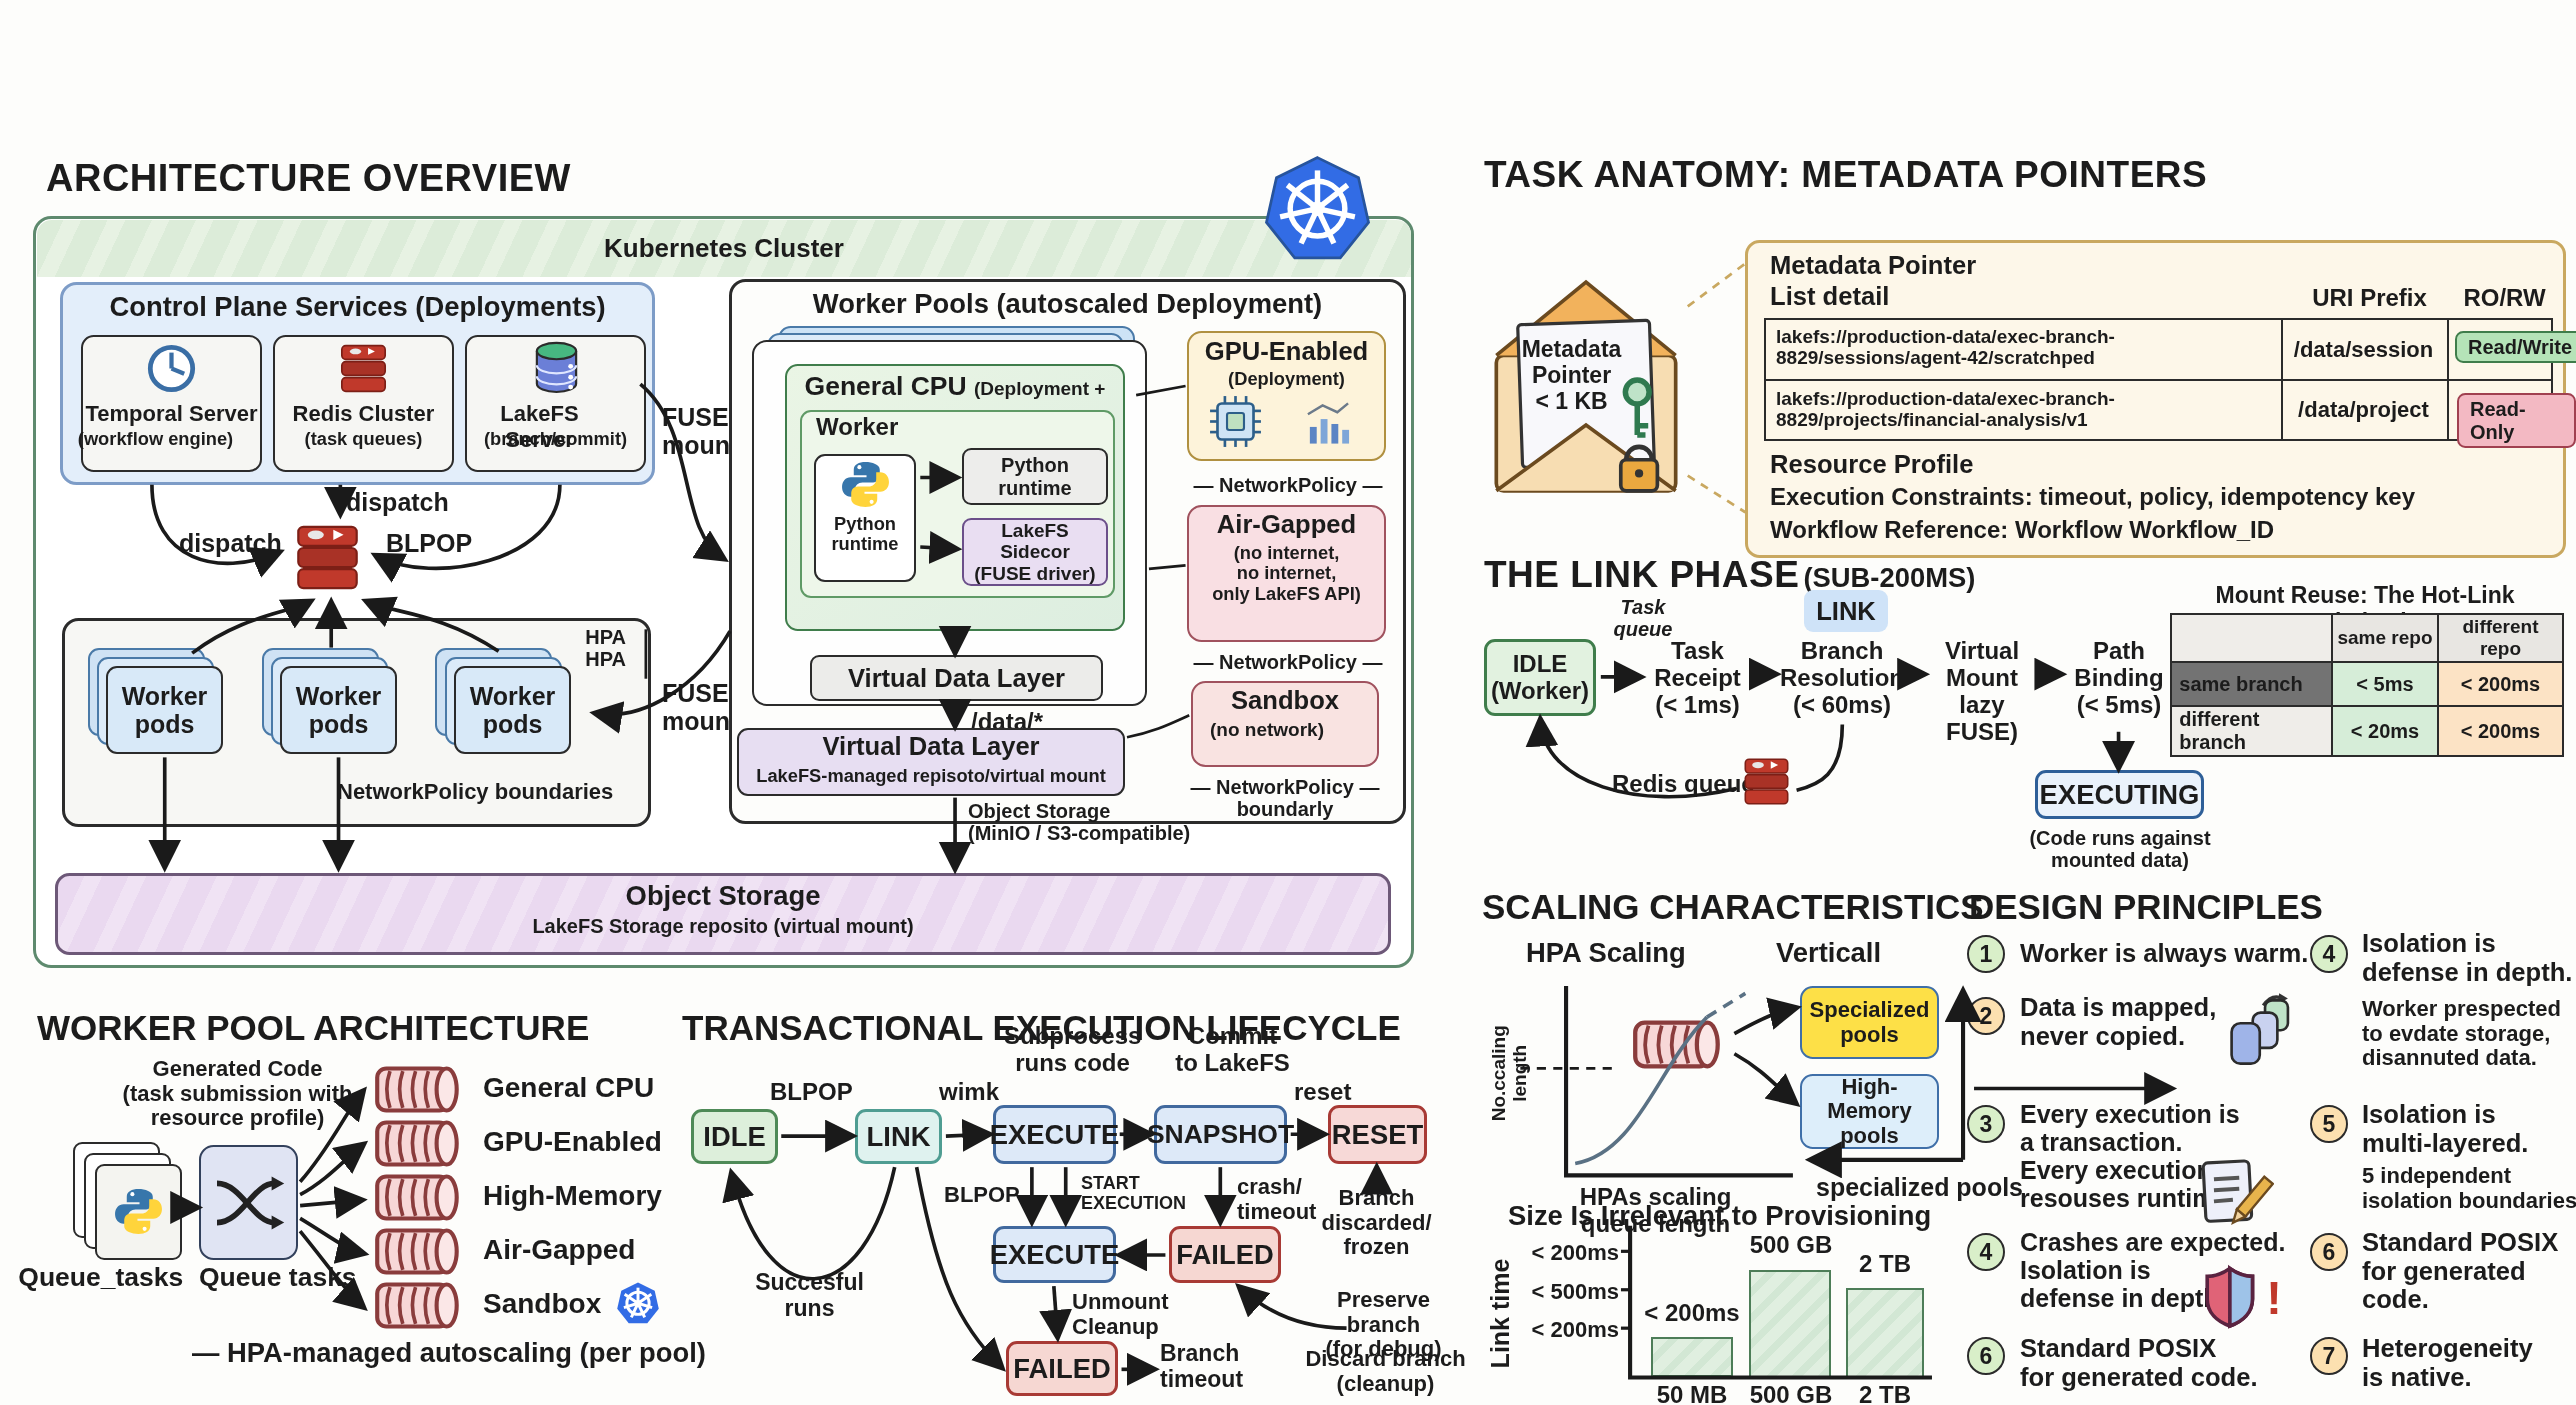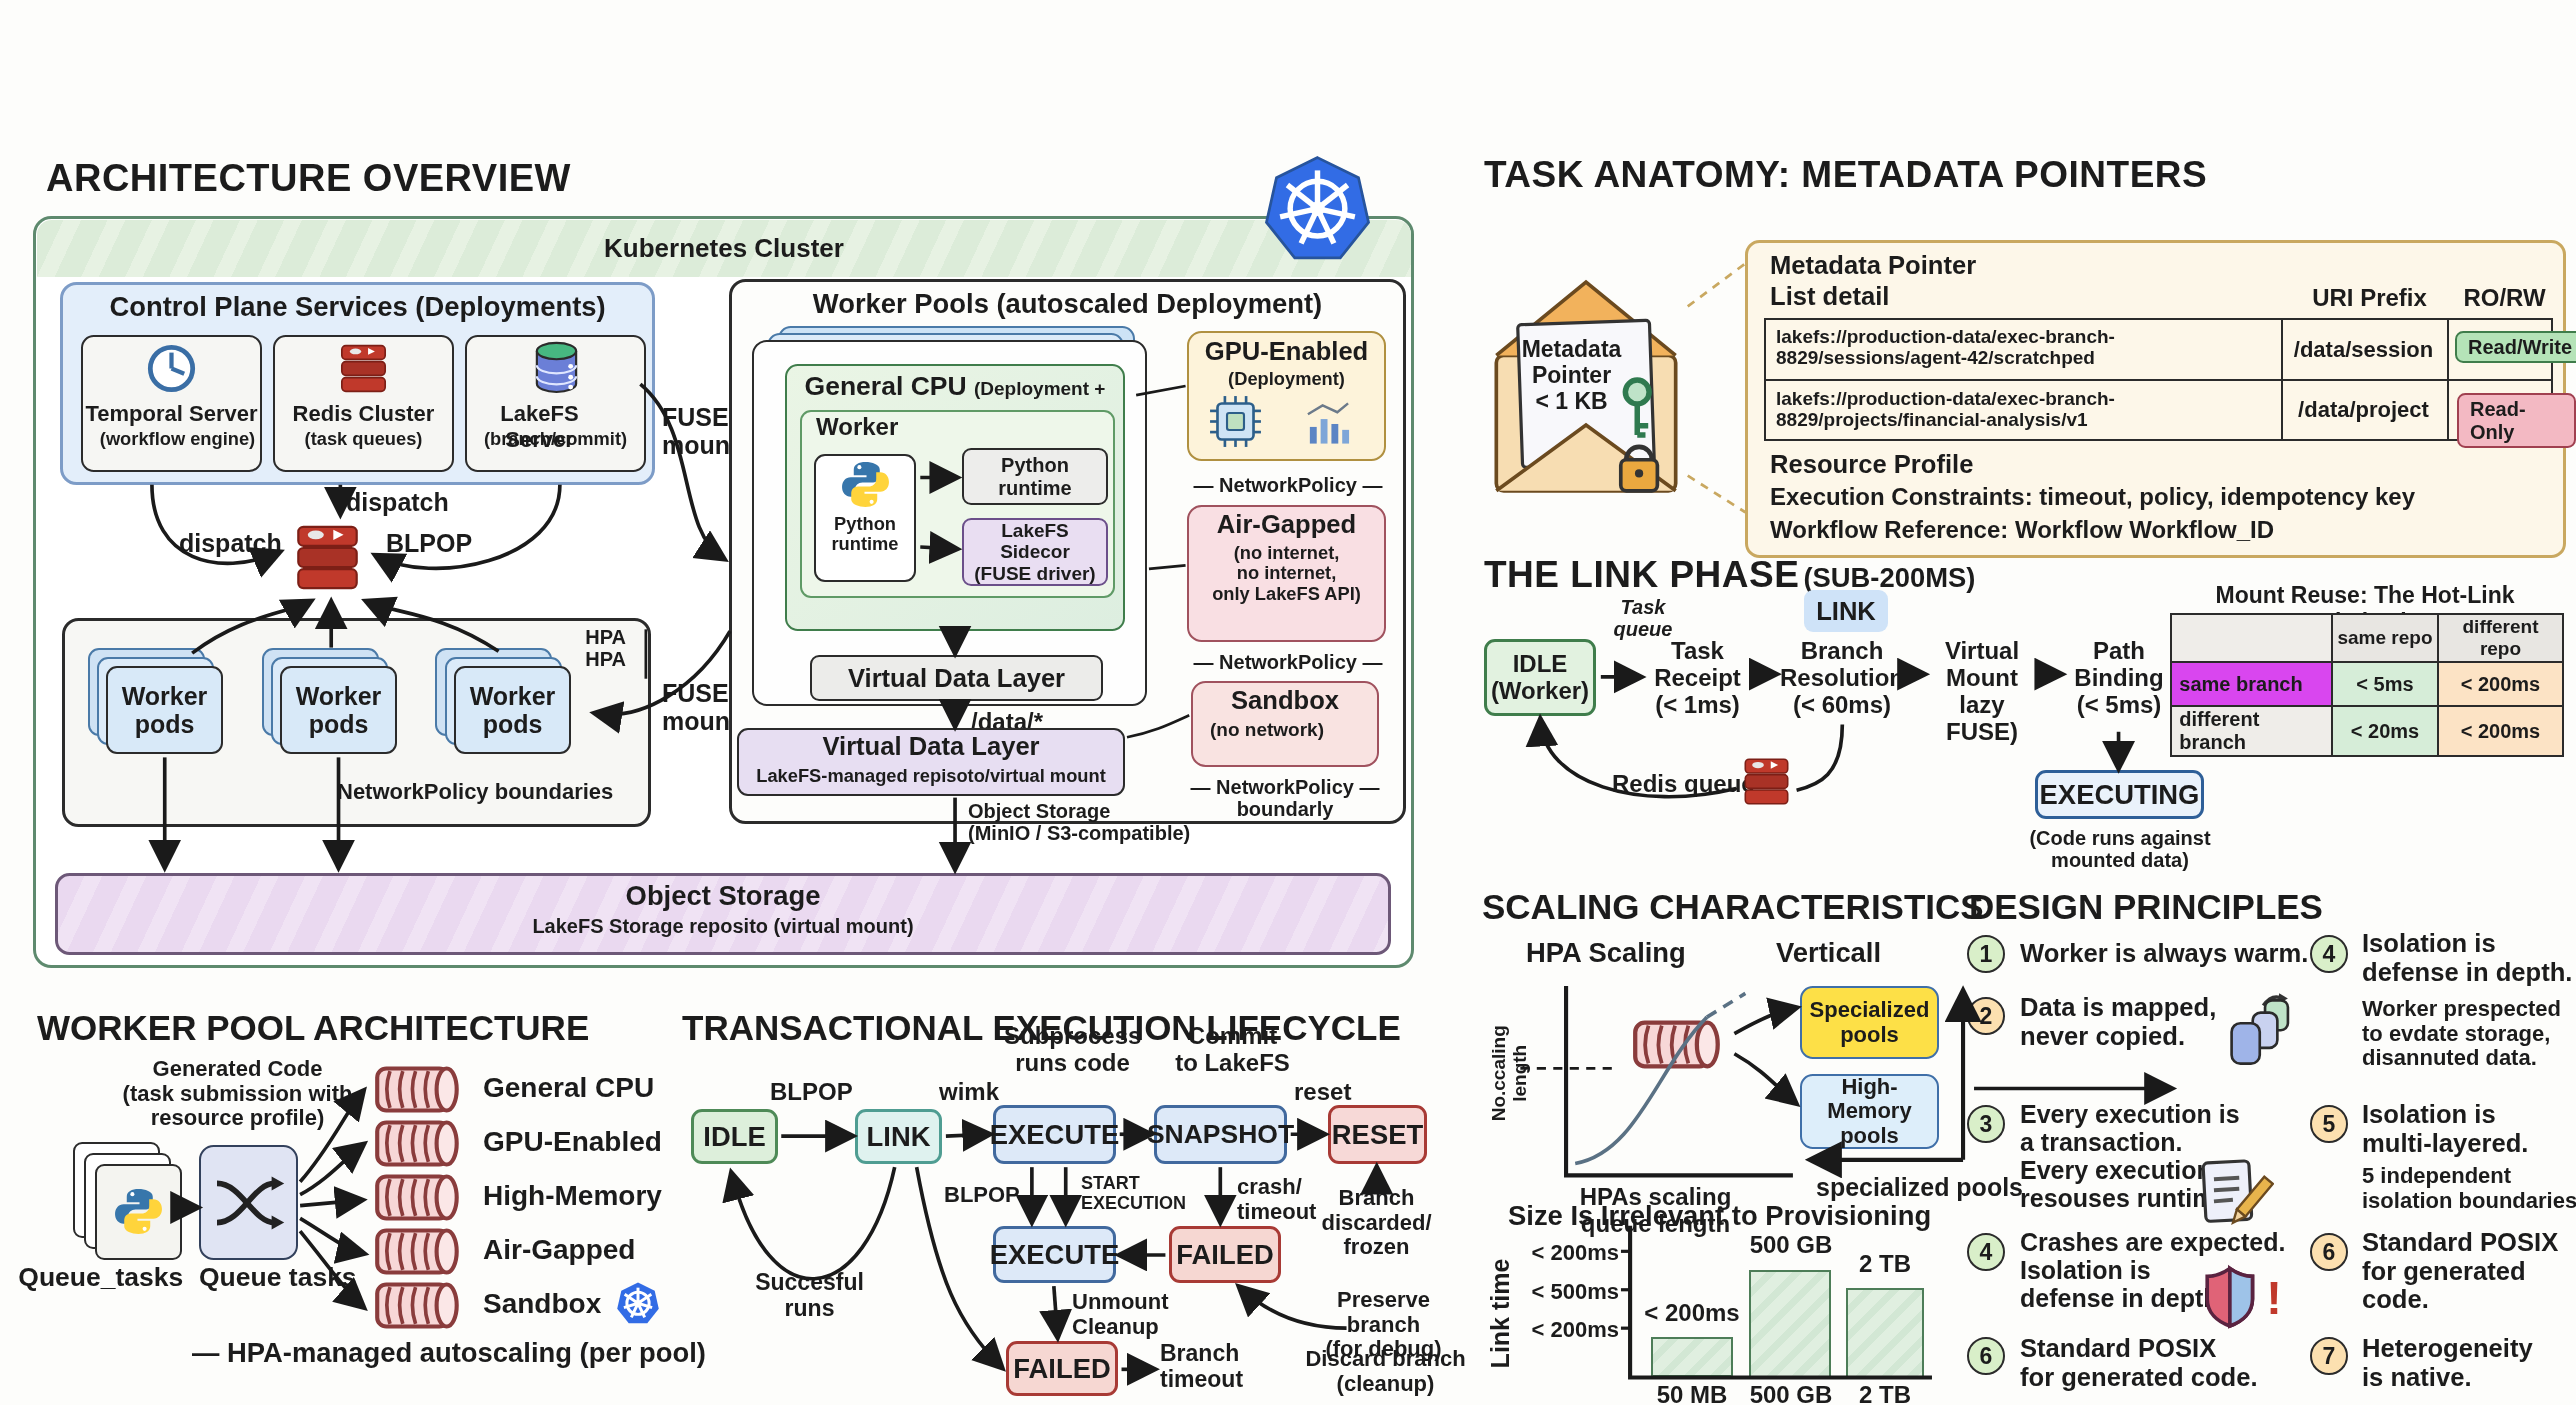--- a/index.html
+++ b/index.html
@@ -52,21 +52,21 @@
 
   <div class="abs" style="left:81px;top:335px;width:181px;height:137px;background:#f6f6f3;border:2.7px solid #2b2b2b;border-radius:12.8px"></div>
   <div class="abs" style="left:145px;top:342px;width:53px;height:53px">
     <svg width="53" height="53" viewBox="0 0 100 100">
         <circle cx="50" cy="50" r="40" fill="#fff" stroke="#3a6ea5" stroke-width="9"></circle>
         <line x1="50" y1="50" x2="50" y2="20" stroke="#3a6ea5" stroke-width="8"></line>
         <line x1="50" y1="50" x2="74" y2="60" stroke="#3a6ea5" stroke-width="8"></line>
       </svg>
   </div>
   <div class="abs ctr" style="left:81px;top:401px;width:181px;font-size:22px">Temporal Server</div>
-  <div class="abs ctr" style="left:97px;top:428px;width:161px;font-size:18.3px">(workflow engine)</div>
+  <div class="abs ctr" style="left:75px;top:428px;width:161px;font-size:18.3px">(workflow engine)</div>
 
   <div class="abs" style="left:273px;top:335px;width:181px;height:137px;background:#f6f6f3;border:2.7px solid #2b2b2b;border-radius:12.8px"></div>
   <div class="abs" style="left:335px;top:340px;width:57px;height:57px">
     <svg width="57" height="57" viewBox="0 0 100 100">
       <g stroke="#7c1f16" stroke-width="3">
           <rect x="12" y="10" width="76" height="24" rx="7" fill="#c0392b"></rect>
           <rect x="12" y="38" width="76" height="24" rx="7" fill="#a93226"></rect>
           <rect x="12" y="66" width="76" height="24" rx="7" fill="#c0392b"></rect>
         </g>
       <polygon points="58,14 70,20 58,26" fill="#fff"></polygon>
@@ -473,21 +473,21 @@
   <div class="abs ctr" style="left:2159px;top:582px;width:412px;font-size:23px">Mount Reuse: The Hot-Link Optimization</div>
   <div class="abs" style="left:2170px;top:613px">
     <table style="border:2.7px solid #2b2b2b">
       <tbody>
           <tr>
         <td style="border:2.3px solid #2b2b2b;width:157px;height:33px;background:#efede9"></td>
         <td class="ctr" style="border:2.3px solid #2b2b2b;width:102px;background:#e8e6e2;font-size:19px">same repo</td>
         <td class="ctr" style="border:2.3px solid #2b2b2b;width:121px;background:#e8e6e2;font-size:19px">different repo</td>
       </tr>
       <tr>
-        <td style="border:2.3px solid #2b2b2b;height:40px;background:#d946ef;font-size:20px;padding-left:7.3px">same branch</td>
+        <td style="border:2.3px solid #2b2b2b;height:40px;background:#737373;font-size:20px;padding-left:7.3px">same branch</td>
         <td class="ctr" style="border:2.3px solid #2b2b2b;background:#d6edd8;font-size:20px">&lt; 5ms</td>
         <td class="ctr" style="border:2.3px solid #2b2b2b;background:#fce3c5;font-size:20px">&lt; 200ms</td>
       </tr>
       <tr>
         <td style="border:2.3px solid #2b2b2b;height:40px;background:#efede9;font-size:20px;padding-left:7.3px">different branch</td>
         <td class="ctr" style="border:2.3px solid #2b2b2b;background:#d6edd8;font-size:20px">&lt; 20ms</td>
         <td class="ctr" style="border:2.3px solid #2b2b2b;background:#fce3c5;font-size:20px">&lt; 200ms</td>
       </tr>
     </tbody>
       </table>

